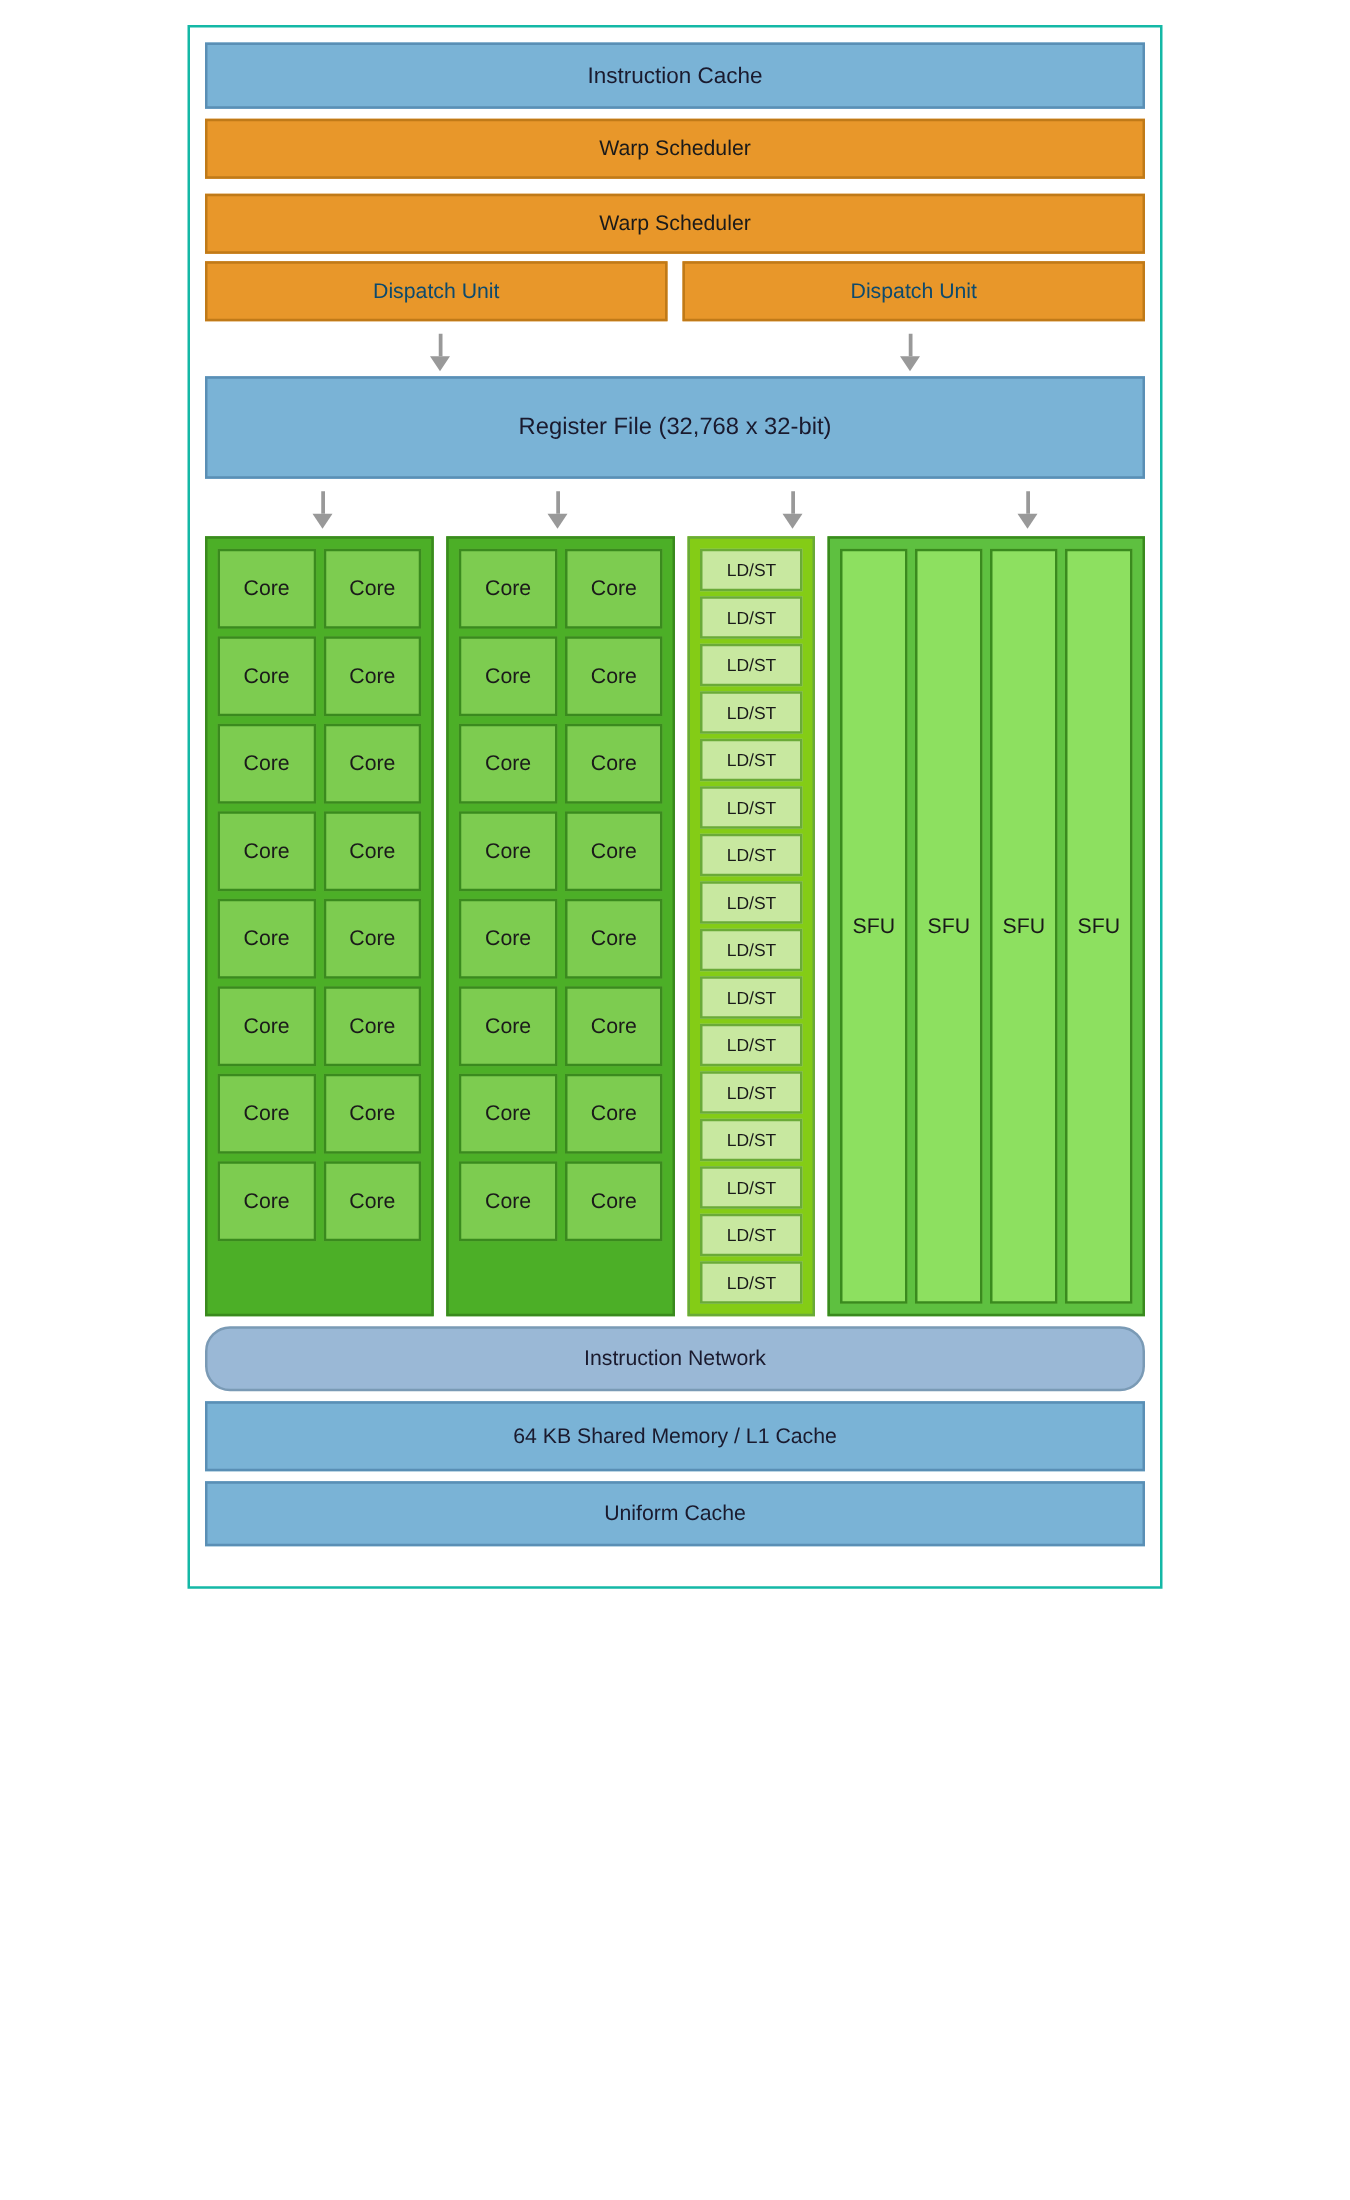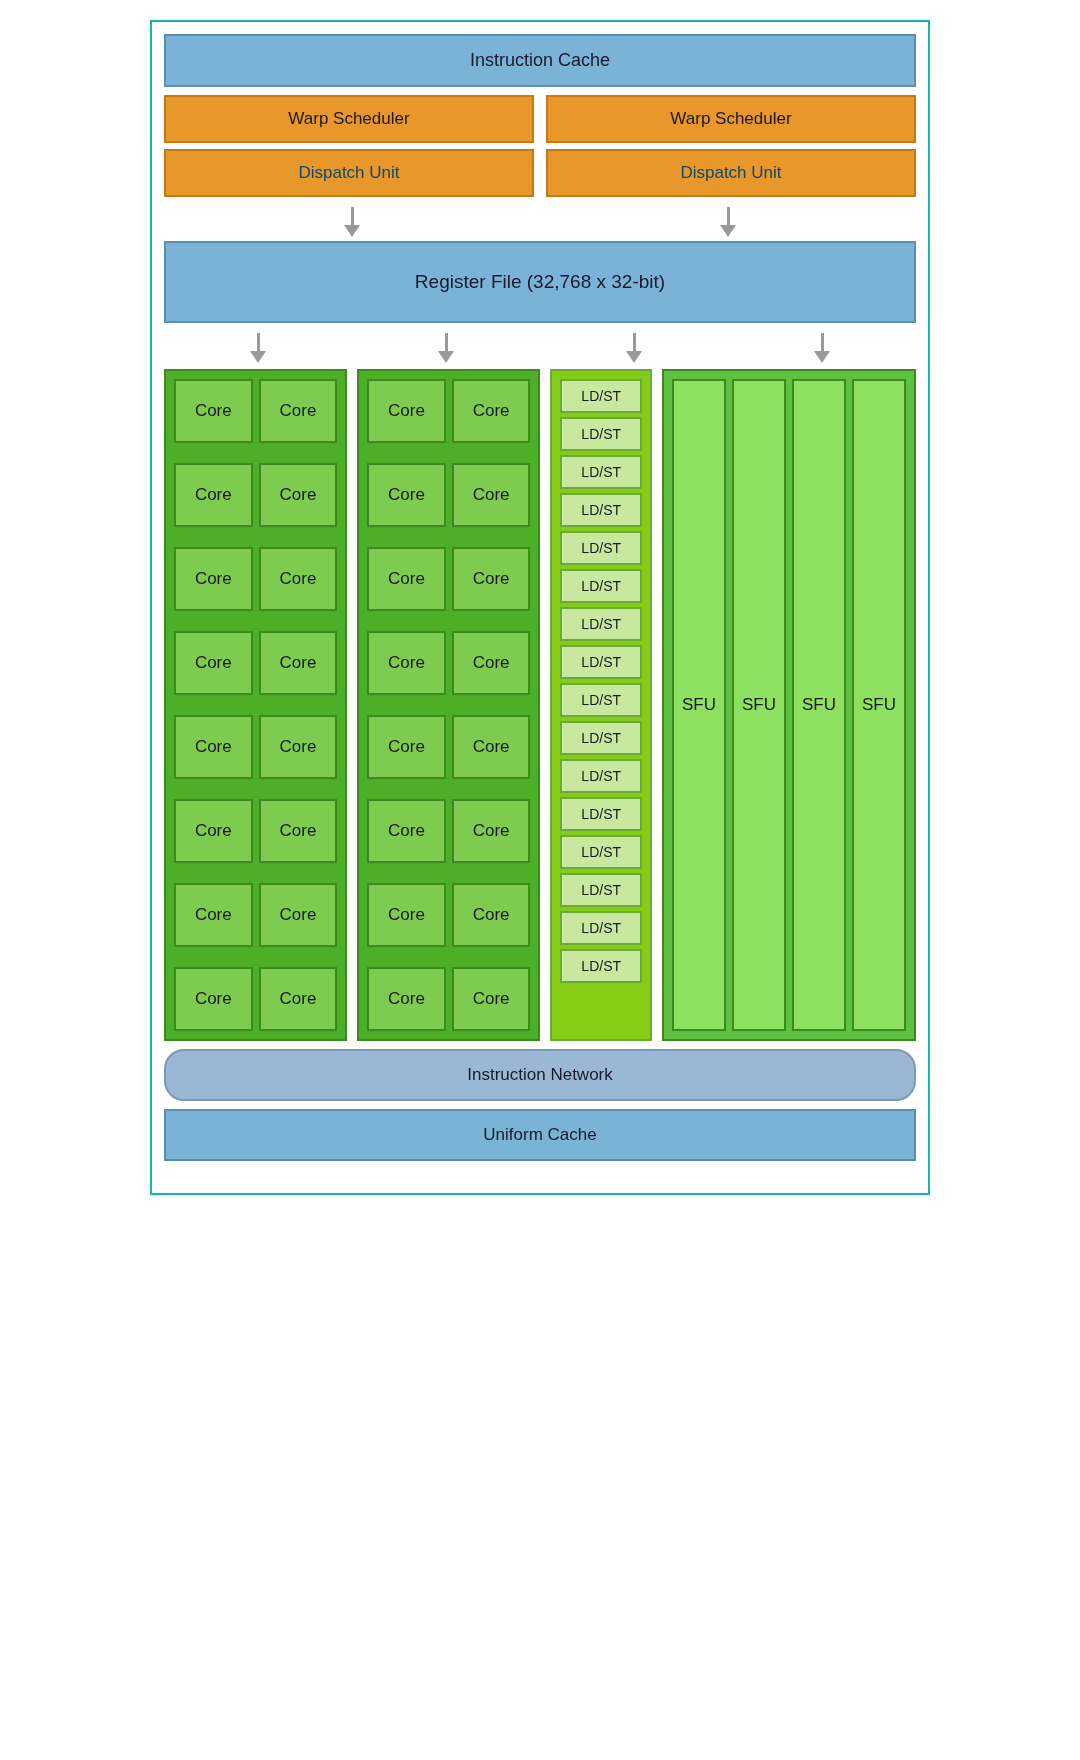--- a/index.html
+++ b/index.html
@@ -33,20 +33,21 @@
       color: #1a1a2e;
       margin-bottom: 8px;
     }
 
     
     .warp-row {
       width: 100%;
       display: flex;
       gap: 12px;
       margin-bottom: 6px;
+      flex-direction: column;
     }
     .warp-box {
       flex: 1;
       background: #e8972a;
       border: 2px solid #c07a18;
       text-align: center;
       padding: 12px 10px;
       font-size: 17px;
       color: #1a1a1a;
     }
@@ -124,21 +125,21 @@
       margin-bottom: 8px;
     }
 
     
     .core-panel {
       background: #4caf27;
       border: 2px solid #3a8a1e;
       padding: 8px;
       display: flex;
       flex-direction: column;
-      gap: 20px;
+      gap: 6px;
       flex: 2;
     }
     .core-row {
       display: flex;
       gap: 6px;
     }
     .core-box {
       flex: 1;
       background: #7dcc50;
       border: 2px solid #3a8a1e;
@@ -381,17 +382,18 @@
       <div class="sfu-box">SFU</div>
       <div class="sfu-box">SFU</div>
       <div class="sfu-box">SFU</div>
       <div class="sfu-box">SFU</div>
     </div>
 
   </div>
 
   <div class="interconnect">Instruction Network</div>
 
+  <div class="shared-memory">64 KB Shared Memory / L1 Cache</div>
 
   <div class="uniform-cache">Uniform Cache</div>
 
 
 </div>
 
 </body></html>

